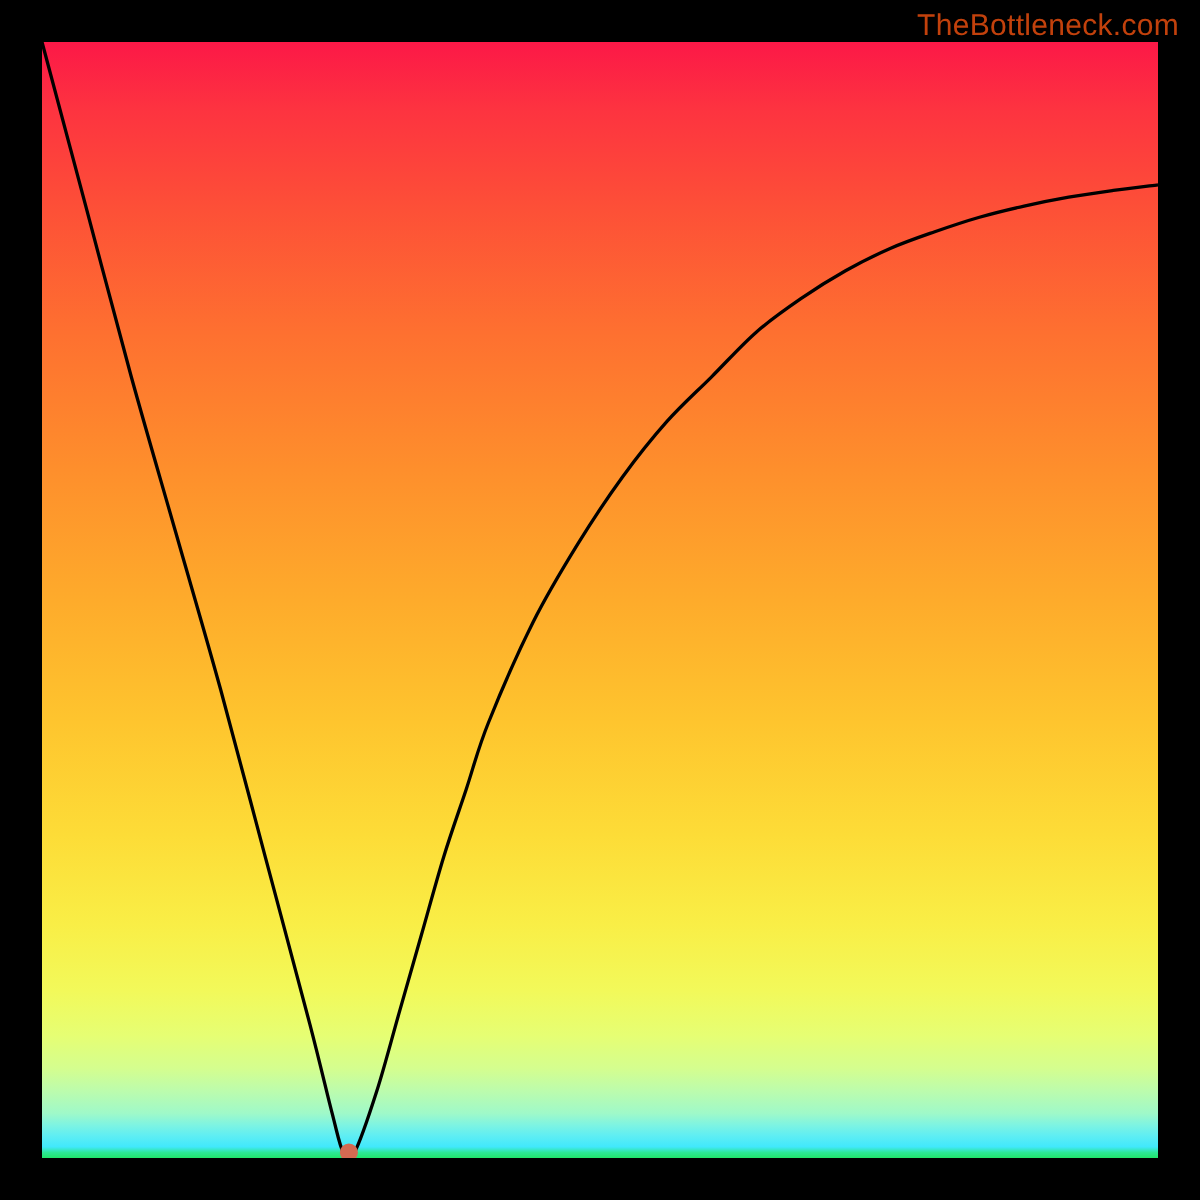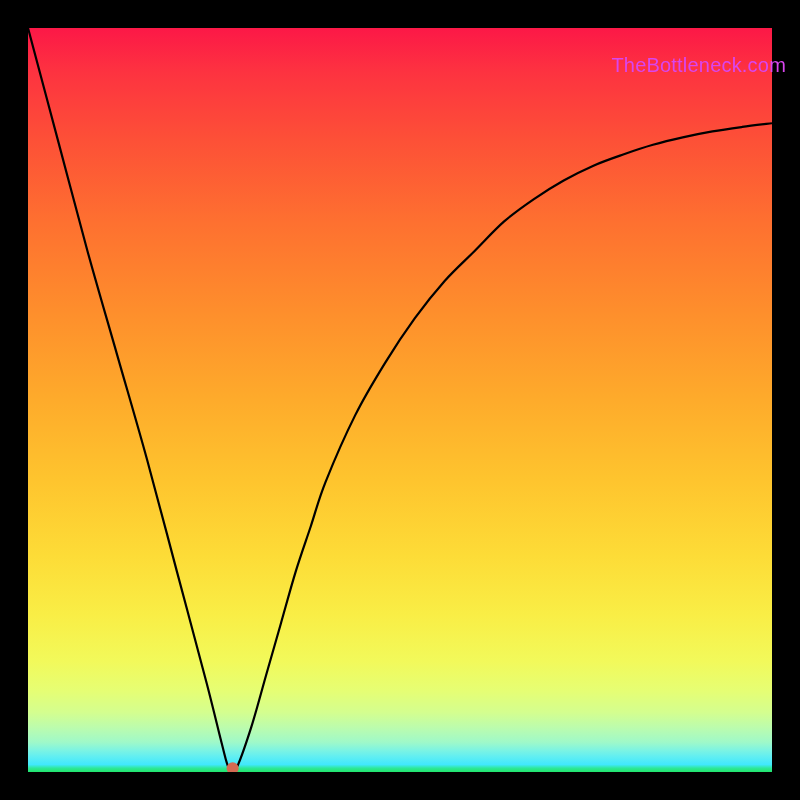--- a/index.html
+++ b/index.html
@@ -41,26 +41,25 @@
       #5feef3 98%,
       #41e8fc 99%,
       #2de897 99.5%,
       #21e56b 100%
     );
   }
   .watermark {
     position: absolute;
     top: 6px;
     right: 14px;
-    color: #d946ef;
+    color: #c2410c;
     font-size: 20px;
     font-weight: 500;
     letter-spacing: 0.2px;
     user-select: none;
-    margin-top: 48px;
   }
   svg {
     position: absolute;
     left: 0;
     top: 0;
   }
 </style>
 </head>
 <body>
 

